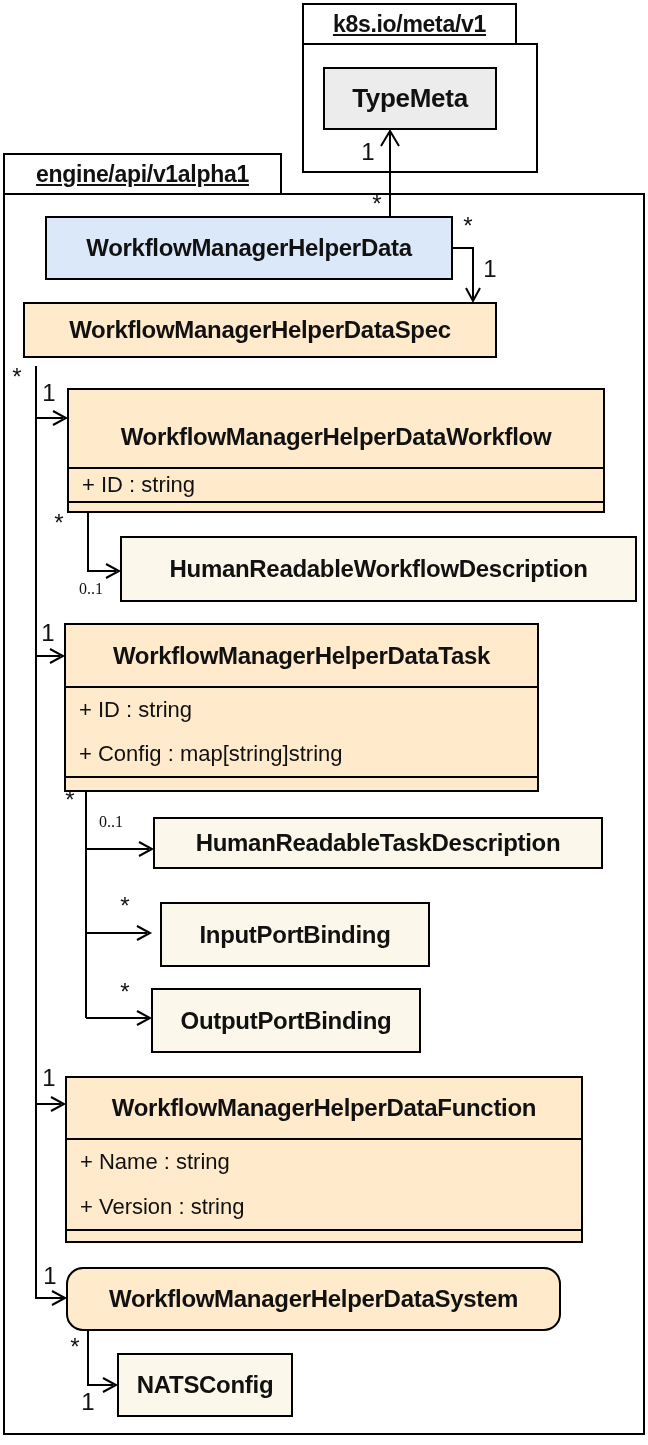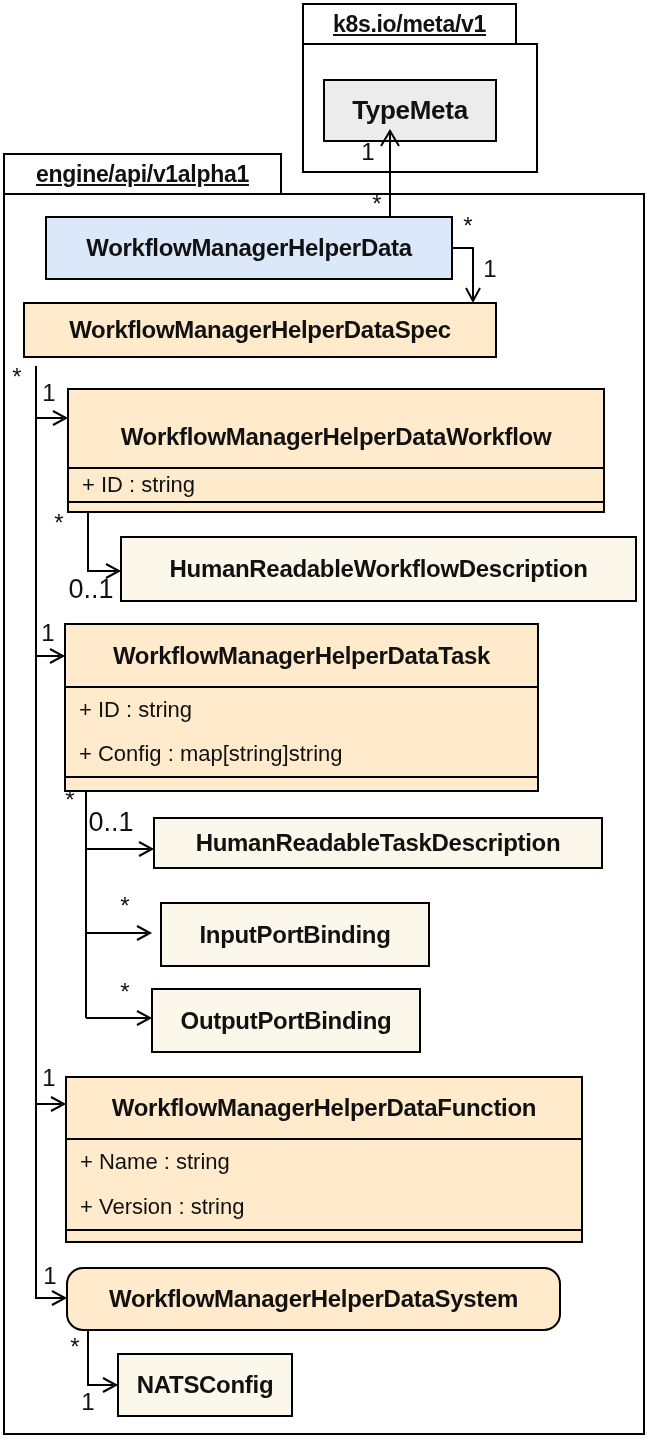--- a/index.html
+++ b/index.html
@@ -27,38 +27,38 @@
   .attr{line-height:1;}
   .cls-strip{border-top:2px solid #000;flex:0 0 auto;}
 
   
   .edges{position:absolute;left:0;top:0;z-index:6;pointer-events:none;}
   .edges path{stroke:#000;stroke-width:2;fill:none;}
 
   
   .mult{position:absolute;transform:translate(-50%,-50%);font-size:24px;line-height:1;
         z-index:7;white-space:nowrap;}
-  .mult.small{font-size:27px;}
+  .mult.small{font-size:16px;font-family:Liberation Serif, serif;}
 </style>
 </head>
 <body>
 
 <div class="diagram">
 
   <div class="pkg-tab" style="left:302px;top:3px;width:215px;height:42px;">
     <span>k8s.io/meta/v1</span>
   </div>
   <div class="pkg-body" style="left:302px;top:43px;width:236px;height:130px;"></div>
 
   <div class="pkg-tab" style="left:3px;top:153px;width:279px;height:42px;">
     <span>engine/api/v1alpha1</span>
   </div>
   <div class="pkg-body" style="left:3px;top:193px;width:642px;height:1242px;"></div>
 
-  <div class="cls fill-gray single" style="left:323px;top:67px;width:174px;height:63px;margin-top:12px;">
+  <div class="cls fill-gray single" style="left:323px;top:67px;width:174px;height:63px;">
     <div class="cls-title" style="font-size:26px;">TypeMeta</div>
   </div>
 
   <div class="cls fill-blue single" style="left:45px;top:216px;width:408px;height:64px;">
     <div class="cls-title">WorkflowManagerHelperData</div>
   </div>
 
   <div class="cls fill-yellow single" style="left:23px;top:302px;width:474px;height:56px;">
     <div class="cls-title">WorkflowManagerHelperDataSpec</div>
   </div>

